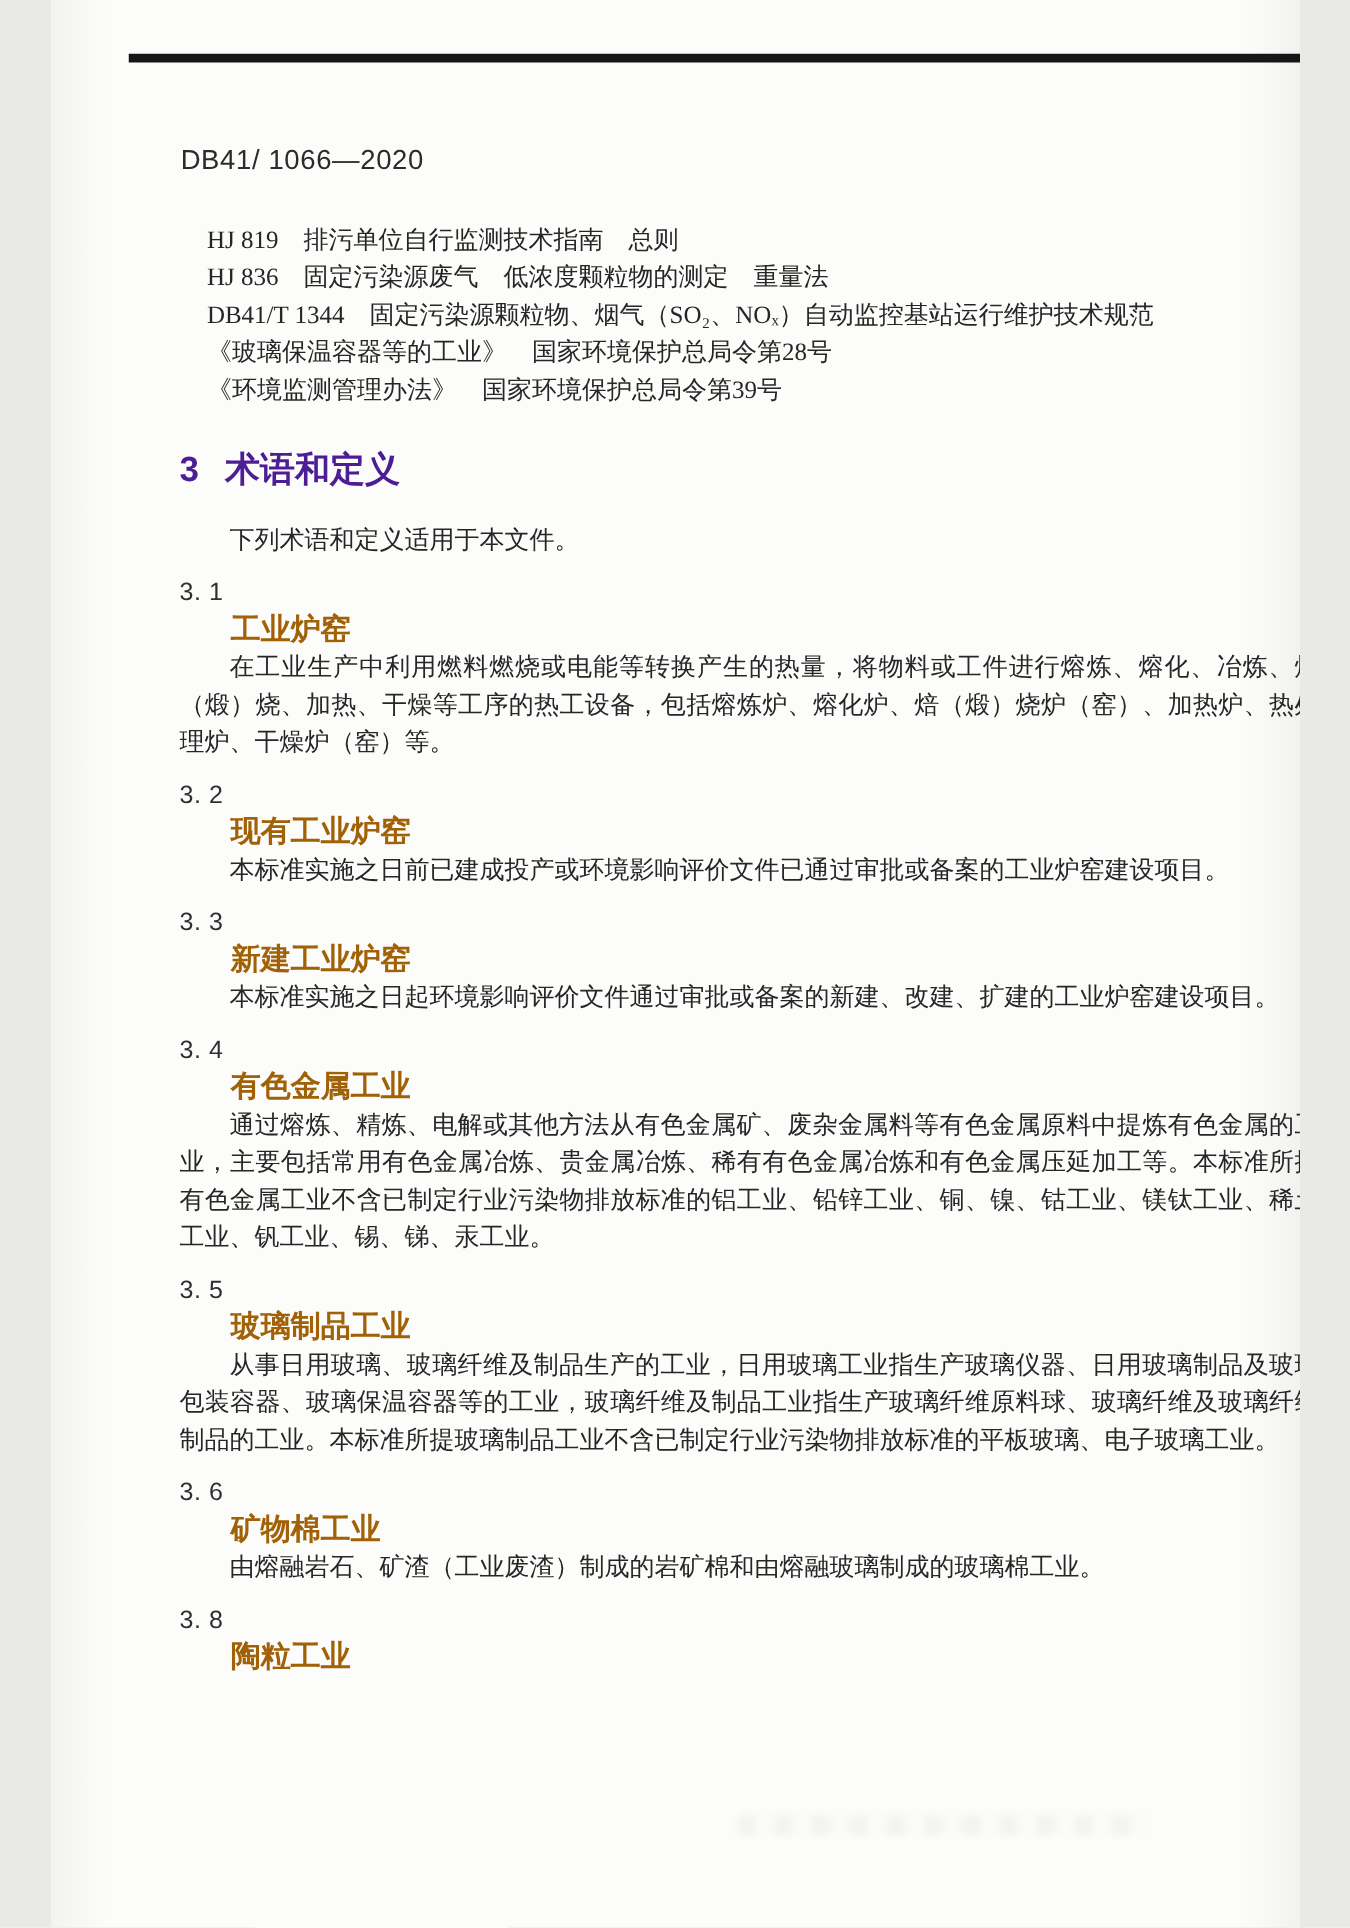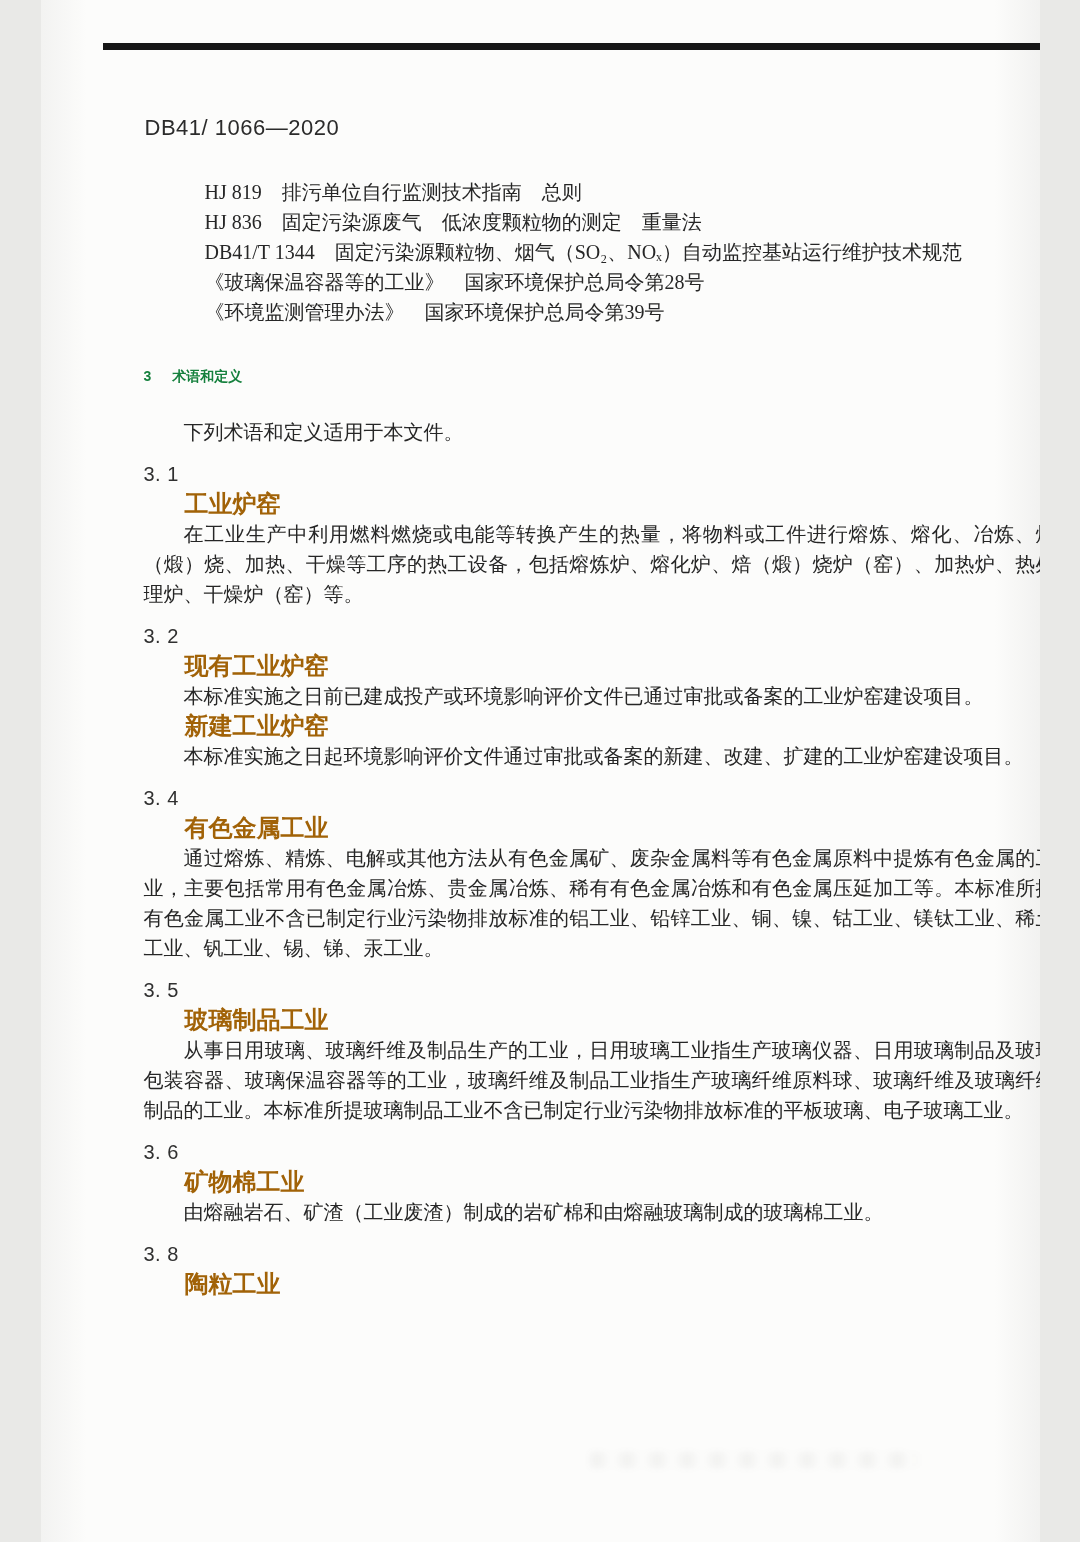--- a/index.html
+++ b/index.html
@@ -45,29 +45,29 @@
     position: absolute;
     left: 103px; top: 177px;
     width: 912px;
     font-family: "Liberation Serif", "DejaVu Serif", serif;
     font-size: 20px;
     line-height: 30px;
     text-align: justify;
     color: #262626;
   }
 
-  .references { margin-left: 61px; text-align: left; }
+  .references { margin-left: 22px; text-align: left; }
   .ref-line { white-space: nowrap; }
 
   .section-heading {
     margin-top: 34px;
     font-family: "Liberation Sans", "DejaVu Sans", sans-serif;
     font-weight: 700;
-    font-size: 14px;
-    color: #15803d;
+    font-size: 28px;
+    color: #4c1d95;
     text-align: left;
   }
   .section-heading .sec-title { margin-left: 21px; }
 
   .section-intro { margin: 26px 0 0 0; text-indent: 2em; }
 
   .terms { margin: 0; }
   .term { margin: 0; }
   .term-number {
     font-family: "Liberation Sans", "DejaVu Sans", sans-serif;
@@ -125,20 +125,21 @@
         <p class="term-def">在工业生产中利用燃料燃烧或电能等转换产生的热量，将物料或工件进行熔炼、熔化、冶炼、焙（煅）烧、加热、干燥等工序的热工设备，包括熔炼炉、熔化炉、焙（煅）烧炉（窑）、加热炉、热处理炉、干燥炉（窑）等。</p>
       </div>
 
       <div class="term">
         <div class="term-number">3. 2</div>
         <h3 class="term-name">现有工业炉窑</h3>
         <p class="term-def">本标准实施之日前已建成投产或环境影响评价文件已通过审批或备案的工业炉窑建设项目。</p>
       </div>
 
       <div class="term">
+        <div class="term-number">3. 3</div>
         <h3 class="term-name">新建工业炉窑</h3>
         <p class="term-def">本标准实施之日起环境影响评价文件通过审批或备案的新建、改建、扩建的工业炉窑建设项目。</p>
       </div>
 
       <div class="term">
         <div class="term-number">3. 4</div>
         <h3 class="term-name">有色金属工业</h3>
         <p class="term-def">通过熔炼、精炼、电解或其他方法从有色金属矿、废杂金属料等有色金属原料中提炼有色金属的工业，主要包括常用有色金属冶炼、贵金属冶炼、稀有有色金属冶炼和有色金属压延加工等。本标准所提有色金属工业不含已制定行业污染物排放标准的铝工业、铅锌工业、铜、镍、钴工业、镁钛工业、稀土工业、钒工业、锡、锑、汞工业。</p>
       </div>
 

